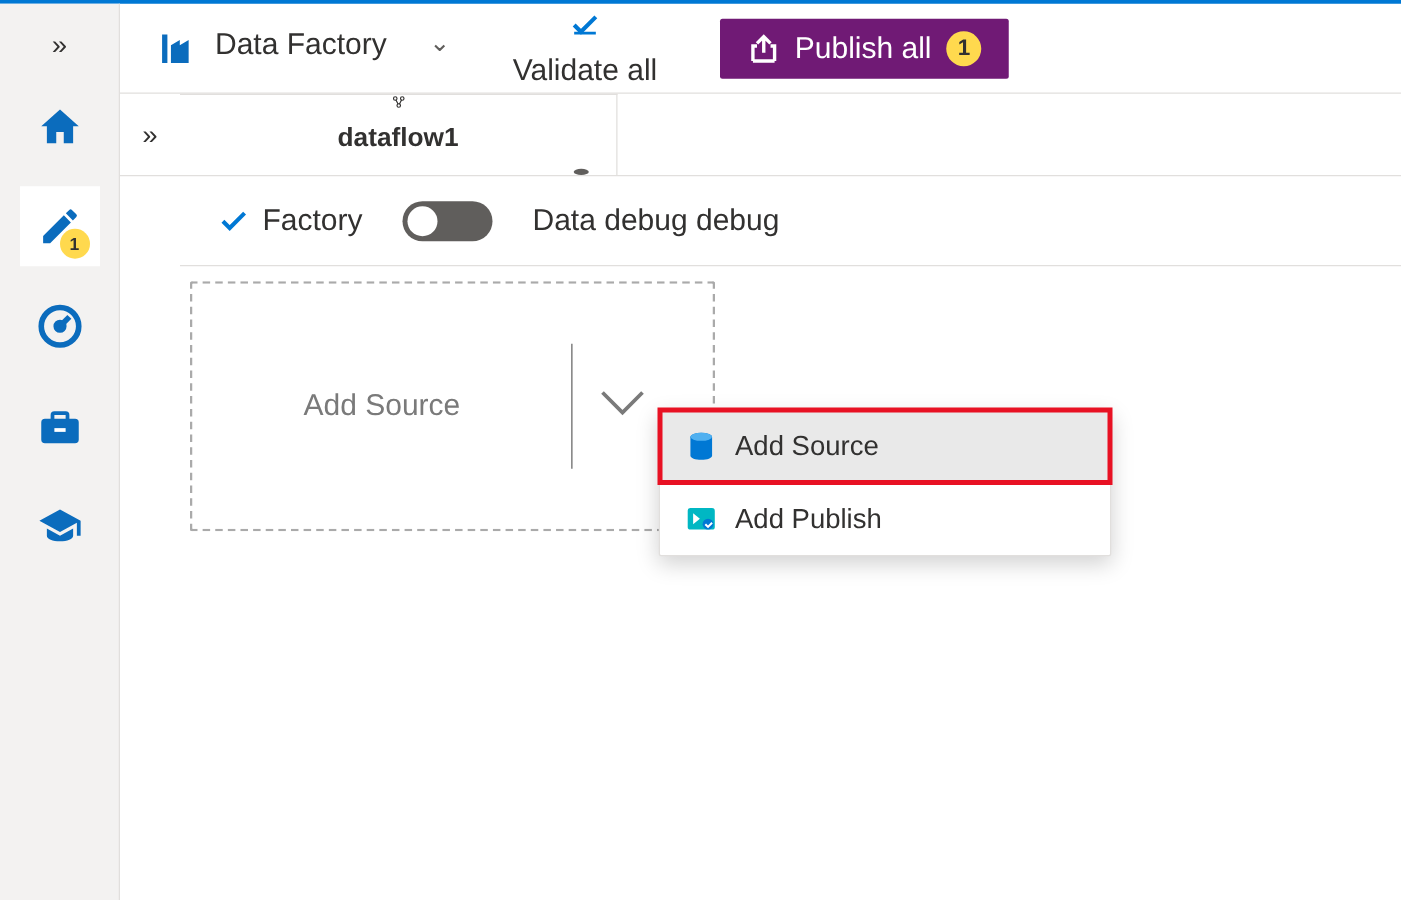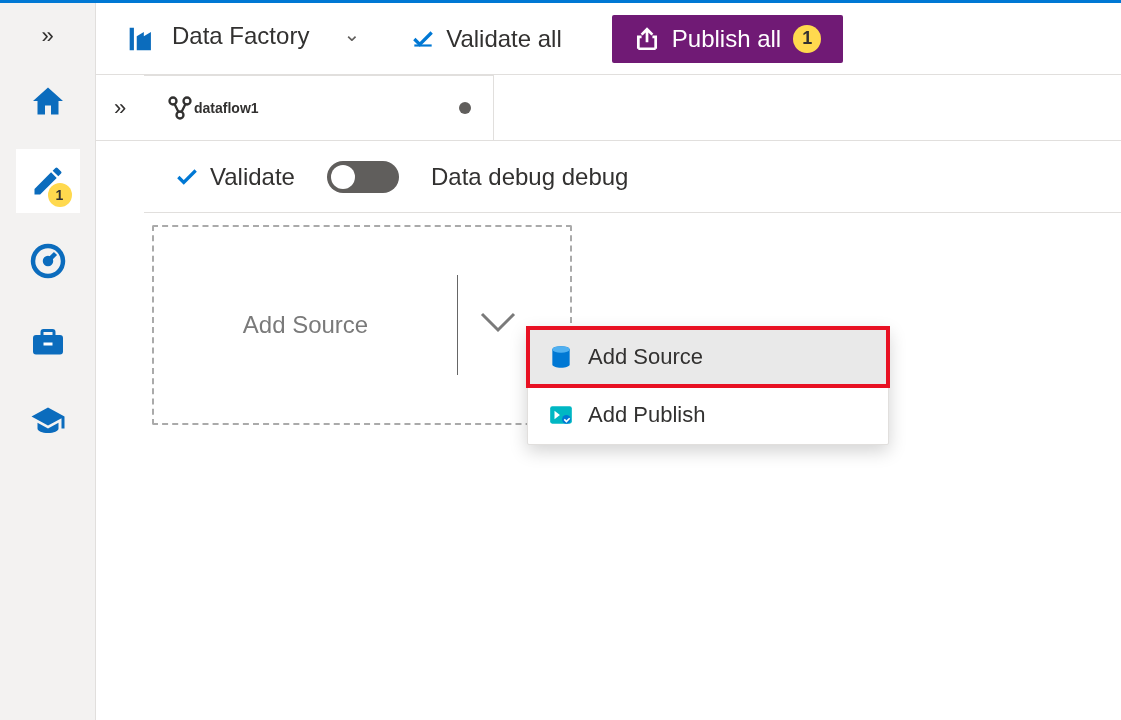--- a/index.html
+++ b/index.html
@@ -30,40 +30,41 @@
 
   
   .toolbar {
     position: absolute; left: 96px; top: 3px; right: 0; height: 72px;
     display: flex; align-items: center; padding: 0 28px; gap: 40px;
     border-bottom: 1px solid #e1dfdd;
   }
   .breadcrumb { display: flex; align-items: flex-start; gap: 14px; font-size: 24px; color: #323130; }
   .breadcrumb .chev { font-size: 20px; color: #605e5c; margin-left: 20px; }
   .icon-factory { width: 34px; height: 34px; fill: #0b6cbd; }
-  .btn-plain { display: flex; align-items: center; gap: 10px; font-size: 24px; color: #323130; cursor: pointer; padding: 6px 10px; }
+  .btn-plain { display: flex; align-items: center; gap: 10px; font-size: 24px; color: #323130; cursor: pointer; padding: 6px 10px; flex-direction: column; }
   .btn-primary {
     display: flex; align-items: center; gap: 12px; font-size: 24px;
     background: #701a75; color: #fff; padding: 10px 22px; border-radius: 2px; cursor: pointer;
   }
   .btn-primary .badge { background: #ffd94e; color: #323130; border-radius: 50%; width: 28px; height: 28px; display: flex; align-items: center; justify-content: center; font-size: 18px; font-weight: 600; }
   .icon-check { width: 26px; height: 26px; stroke: #0078d4; fill: none; stroke-width: 3; }
   .icon-publish { width: 26px; height: 26px; stroke: #fff; fill: none; stroke-width: 2.5; }
 
   
   .tabrow {
     position: absolute; left: 96px; top: 75px; right: 0; height: 66px;
     display: flex; align-items: stretch; border-bottom: 1px solid #e1dfdd;
   }
   .tab-expand { width: 48px; display: flex; align-items: center; justify-content: center; font-size: 22px; color: #323130; cursor: pointer; }
   .tab {
-    display: flex; align-items: center; padding: 0 22px;
+    display: flex; align-items: center; gap: 12px; padding: 0 22px;
     border-right: 1px solid #e1dfdd; border-top: 1px solid #e1dfdd;
-    font-size: 14px; color: #323130; cursor: pointer; position: relative;
+    font-size: 21px; color: #323130; cursor: pointer; position: relative;
     min-width: 350px;
+    flex-direction: column;
   }
   .tab .dot { width: 12px; height: 12px; border-radius: 50%; background: #605e5c; margin-left: auto; }
   .icon-flow { width: 28px; height: 28px; stroke: #323130; fill: none; stroke-width: 2; }
   .icon-flow circle { fill: #fff; }
 
   
   .canvas-bar {
     position: absolute; left: 144px; top: 141px; right: 0; height: 72px;
     display: flex; align-items: center; gap: 32px; padding: 0 30px;
     border-bottom: 1px solid #e1dfdd;
@@ -178,21 +179,21 @@
     <span style="font-weight:600">dataflow1</span>
     <span class="dot"></span>
   </div>
 </div>
 
 <div class="canvas-bar">
   <div class="validate">
     <svg class="icon-check" viewBox="0 0 24 24">
         <path d="M4 12l5 5L20 6"></path>
       </svg>
-    <span>Validate</span>
+    <span>Factory</span>
   </div>
   <div class="toggle">
     <div class="knob"></div>
   </div>
   <div class="toggle-label">Data debug debug</div>
 </div>
 
 <div class="canvas">
   <div class="source-box">
     <div class="source-label">Add Source</div>

